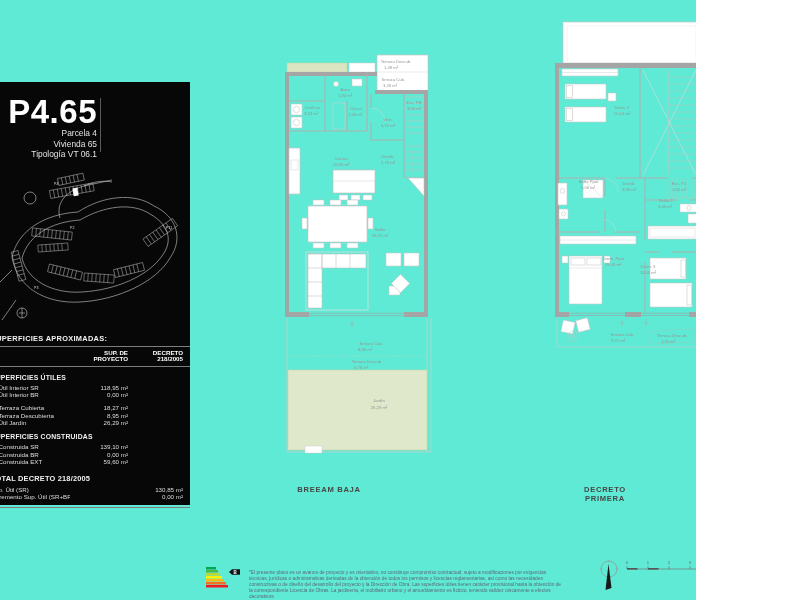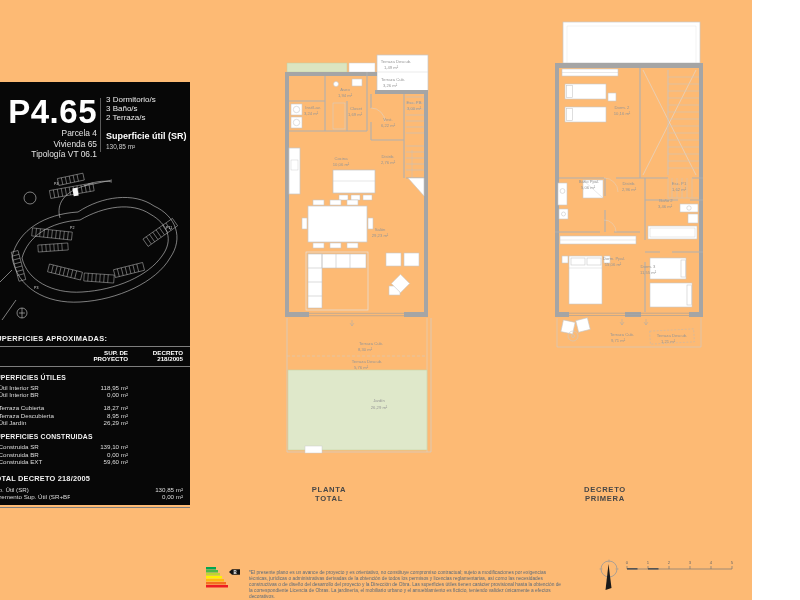--- a/index.html
+++ b/index.html
@@ -1,16 +1,16 @@
 <!DOCTYPE html>
 <html><head>
 <meta charset="utf-8">
 <style>
   html,body{margin:0;padding:0;background:#fff;}
-  .stage{position:relative;width:752px;height:600px;overflow:hidden;background:#fdba74;
+  .stage{position:relative;width:696px;height:600px;overflow:hidden;background:#5eead4;
          font-family:"Liberation Sans",sans-serif;}
   
   .panel{position:absolute;left:-13px;top:82px;width:203px;height:423px;background:#070707;color:#fff;}
   .panel-head{position:absolute;top:13px;left:0;right:0;height:72px;}
   .head-left{position:absolute;left:0;top:0;width:110px;text-align:right;}
   .unit-code{font-size:33px;line-height:33px;font-weight:600;letter-spacing:.5px;color:#fff;}
   .sub{font-size:8.4px;line-height:9.6px;color:#e3e3e3;margin-top:1px;}
   .hdivider{position:absolute;left:113px;top:3px;width:1px;height:54px;background:#5a5a5a;}
   .head-right{position:absolute;left:119px;top:1px;}
   .feat{font-size:8px;line-height:8.9px;color:#e9e9e9;}
@@ -50,27 +50,20 @@
 
   <aside class="panel">
     <div class="panel-head">
       <div class="head-left">
         <div class="unit-code">P4.65</div>
         <div class="sub">Parcela 4</div>
         <div class="sub">Vivienda 65</div>
         <div class="sub">Tipología VT 06.1</div>
       </div>
       <div class="hdivider"></div>
-      <div class="head-right">
-        <div class="feat">3 Dormitorio/s</div>
-        <div class="feat">3 Baño/s</div>
-        <div class="feat">2 Terraza/s</div>
-        <div class="sup-label">Superficie útil (SR)</div>
-        <div class="sup-val">130,85 m²</div>
-      </div>
     </div>
 
     <svg class="siteplan" viewBox="0 0 190 172">
       <g stroke="#cfcfcf" stroke-width="0.6" fill="none">
         <path d="M12,95 C18,68 45,52 78,50 C102,34 134,30 154,44 C176,54 184,76 170,96 C156,120 118,138 80,140 C46,142 17,126 12,95 Z"></path>
         <path d="M22,96 C28,74 50,60 80,58 C104,44 132,40 150,52 C168,62 174,78 162,94 C148,114 116,128 82,130 C52,132 27,118 22,96 Z"></path>
         <path d="M60,56 C56,42 64,30 84,24 L112,18 M84,24 C92,20 104,18 112,20"></path>
         <circle cx="30" cy="36" r="6"></circle>
         <path d="M2,158 L16,138 M0,120 L12,108"></path>
         <circle cx="22" cy="151" r="5"></circle>
@@ -395,21 +388,21 @@
     <text class="r" x="614" y="260">Dorm. Ppal.</text>
     <text class="r" x="613" y="266">15,06 m²</text>
     <text class="r" x="648" y="268">Dorm. 3</text>
     <text class="r" x="648" y="274">11,55 m²</text>
     <text class="r" x="622" y="336">Terraza Cub.</text>
     <text class="r" x="618" y="342">9,71 m²</text>
     <text class="r" x="672" y="337">Terraza Descub.</text>
     <text class="r" x="668" y="343">1,21 m²</text>
   </svg>
 
-  <div class="plan-title pt-baja">PLANTA TOTAL</div>
+  <div class="plan-title pt-baja">BREEAM BAJA</div>
   <div class="plan-title pt-primera">DECRETO PRIMERA</div>
 
   <svg class="fsvg" style="left:204px;top:566px" width="40" height="26" viewBox="0 0 40 26">
     <rect x="2" y="1" width="10" height="2.5" fill="#00a651"></rect>
     <rect x="2" y="4" width="12" height="2.5" fill="#4cb848"></rect>
     <rect x="2" y="7" width="14" height="2.5" fill="#bed630"></rect>
     <rect x="2" y="10" width="16" height="2.5" fill="#fff200"></rect>
     <rect x="2" y="13" width="18" height="2.5" fill="#fdb913"></rect>
     <rect x="2" y="16" width="20" height="2.5" fill="#f36f21"></rect>
     <rect x="2" y="19" width="22" height="2.5" fill="#ed1c24"></rect>

